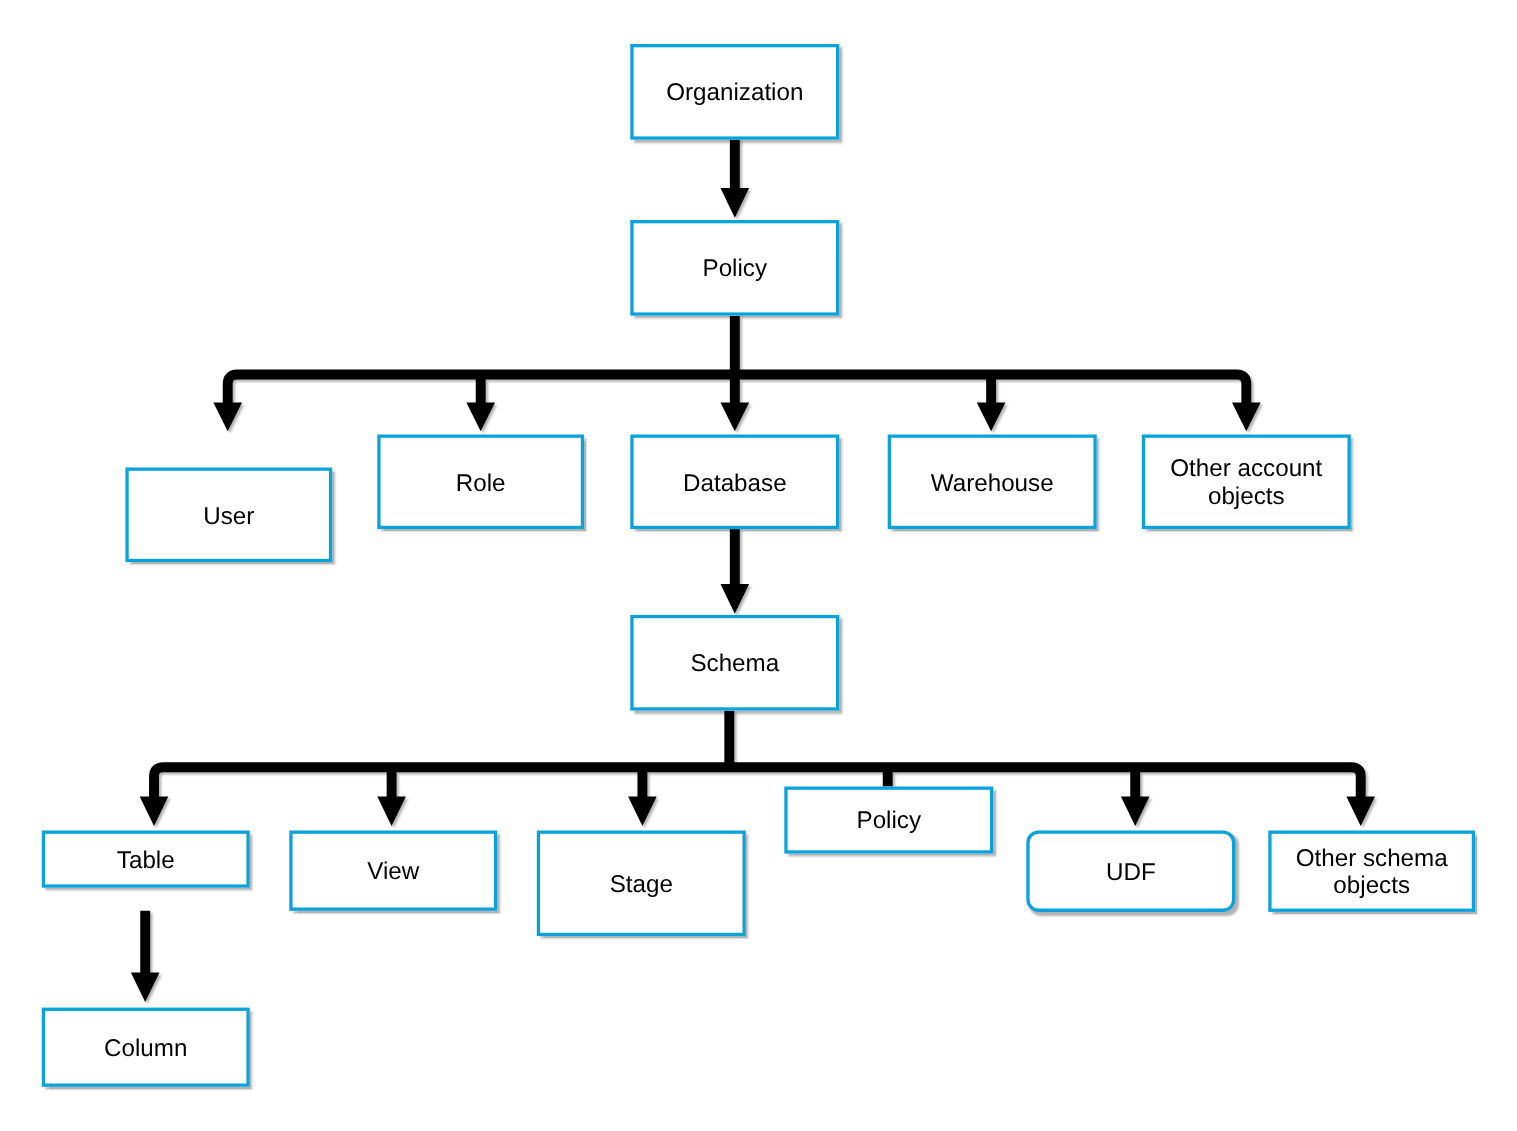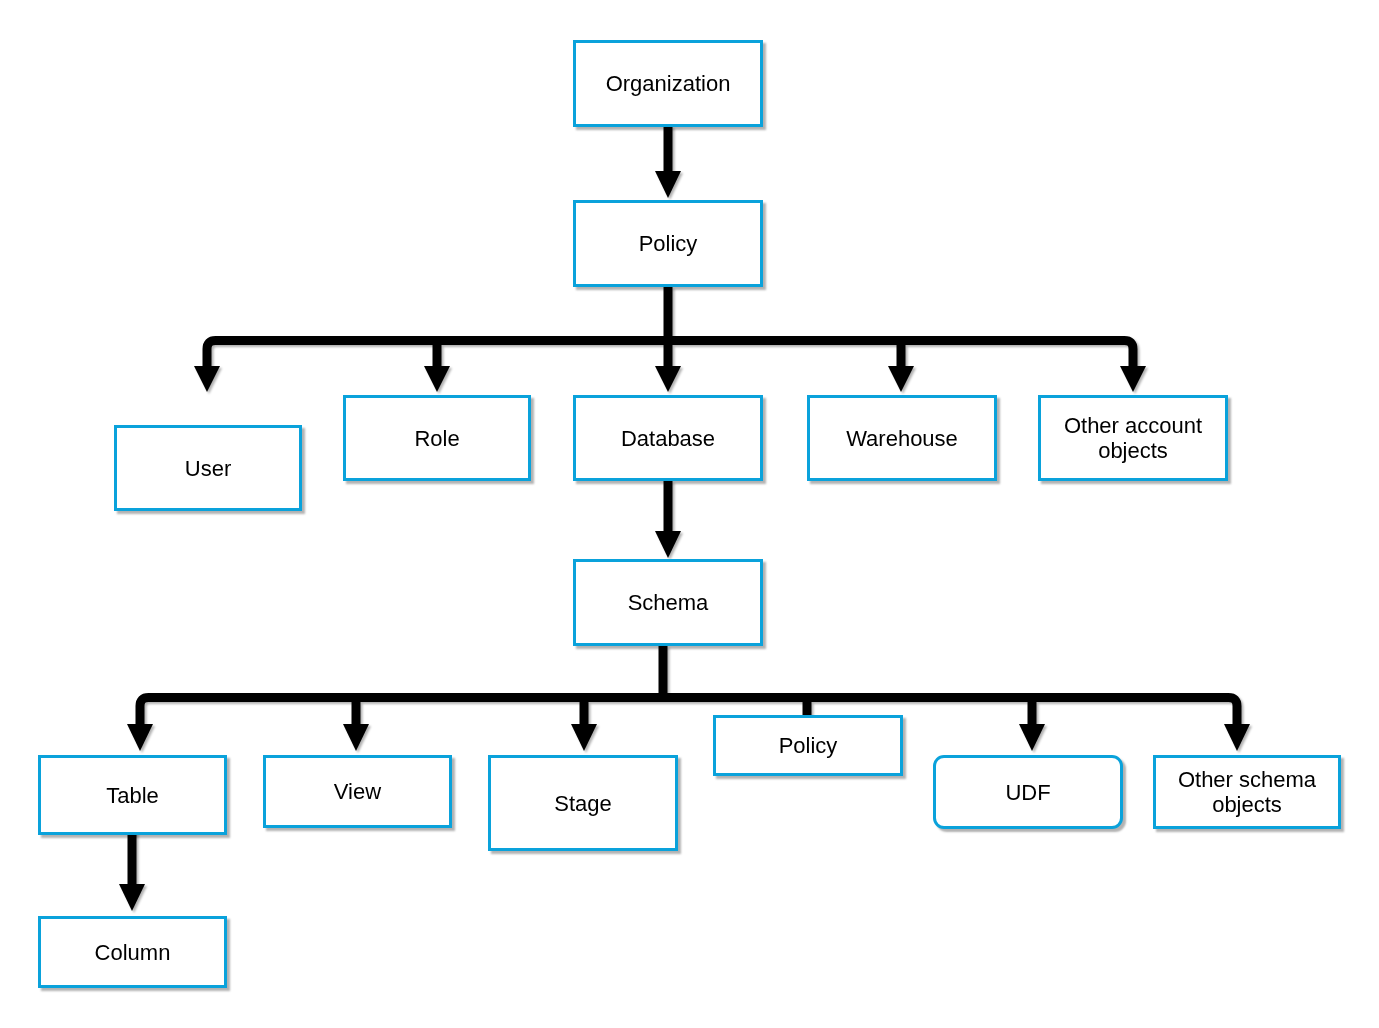--- a/index.html
+++ b/index.html
@@ -121,21 +121,21 @@
     <span>Warehouse</span>
   </div>
   <div class="node italic" style="left:1038px; top:395px; width:190px; height:86px;">
     <span>Other account objects</span>
   </div>
 
   <div class="node" style="left:573px; top:559px; width:190px; height:87px;">
     <span>Schema</span>
   </div>
 
-  <div class="node" style="left:38px;  top:755px; width:189px; height:80px;">
+  <div class="node" style="left:38px;  top:755px; width:189px; height:52px;">
     <span>Table</span>
   </div>
   <div class="node" style="left:263px; top:755px; width:189px; height:73px;">
     <span>View</span>
   </div>
   <div class="node" style="left:488px; top:755px; width:190px; height:96px;">
     <span>Stage</span>
   </div>
   <div class="node" style="left:713px; top:715px; width:190px; height:61px;">
     <span>Policy</span>

